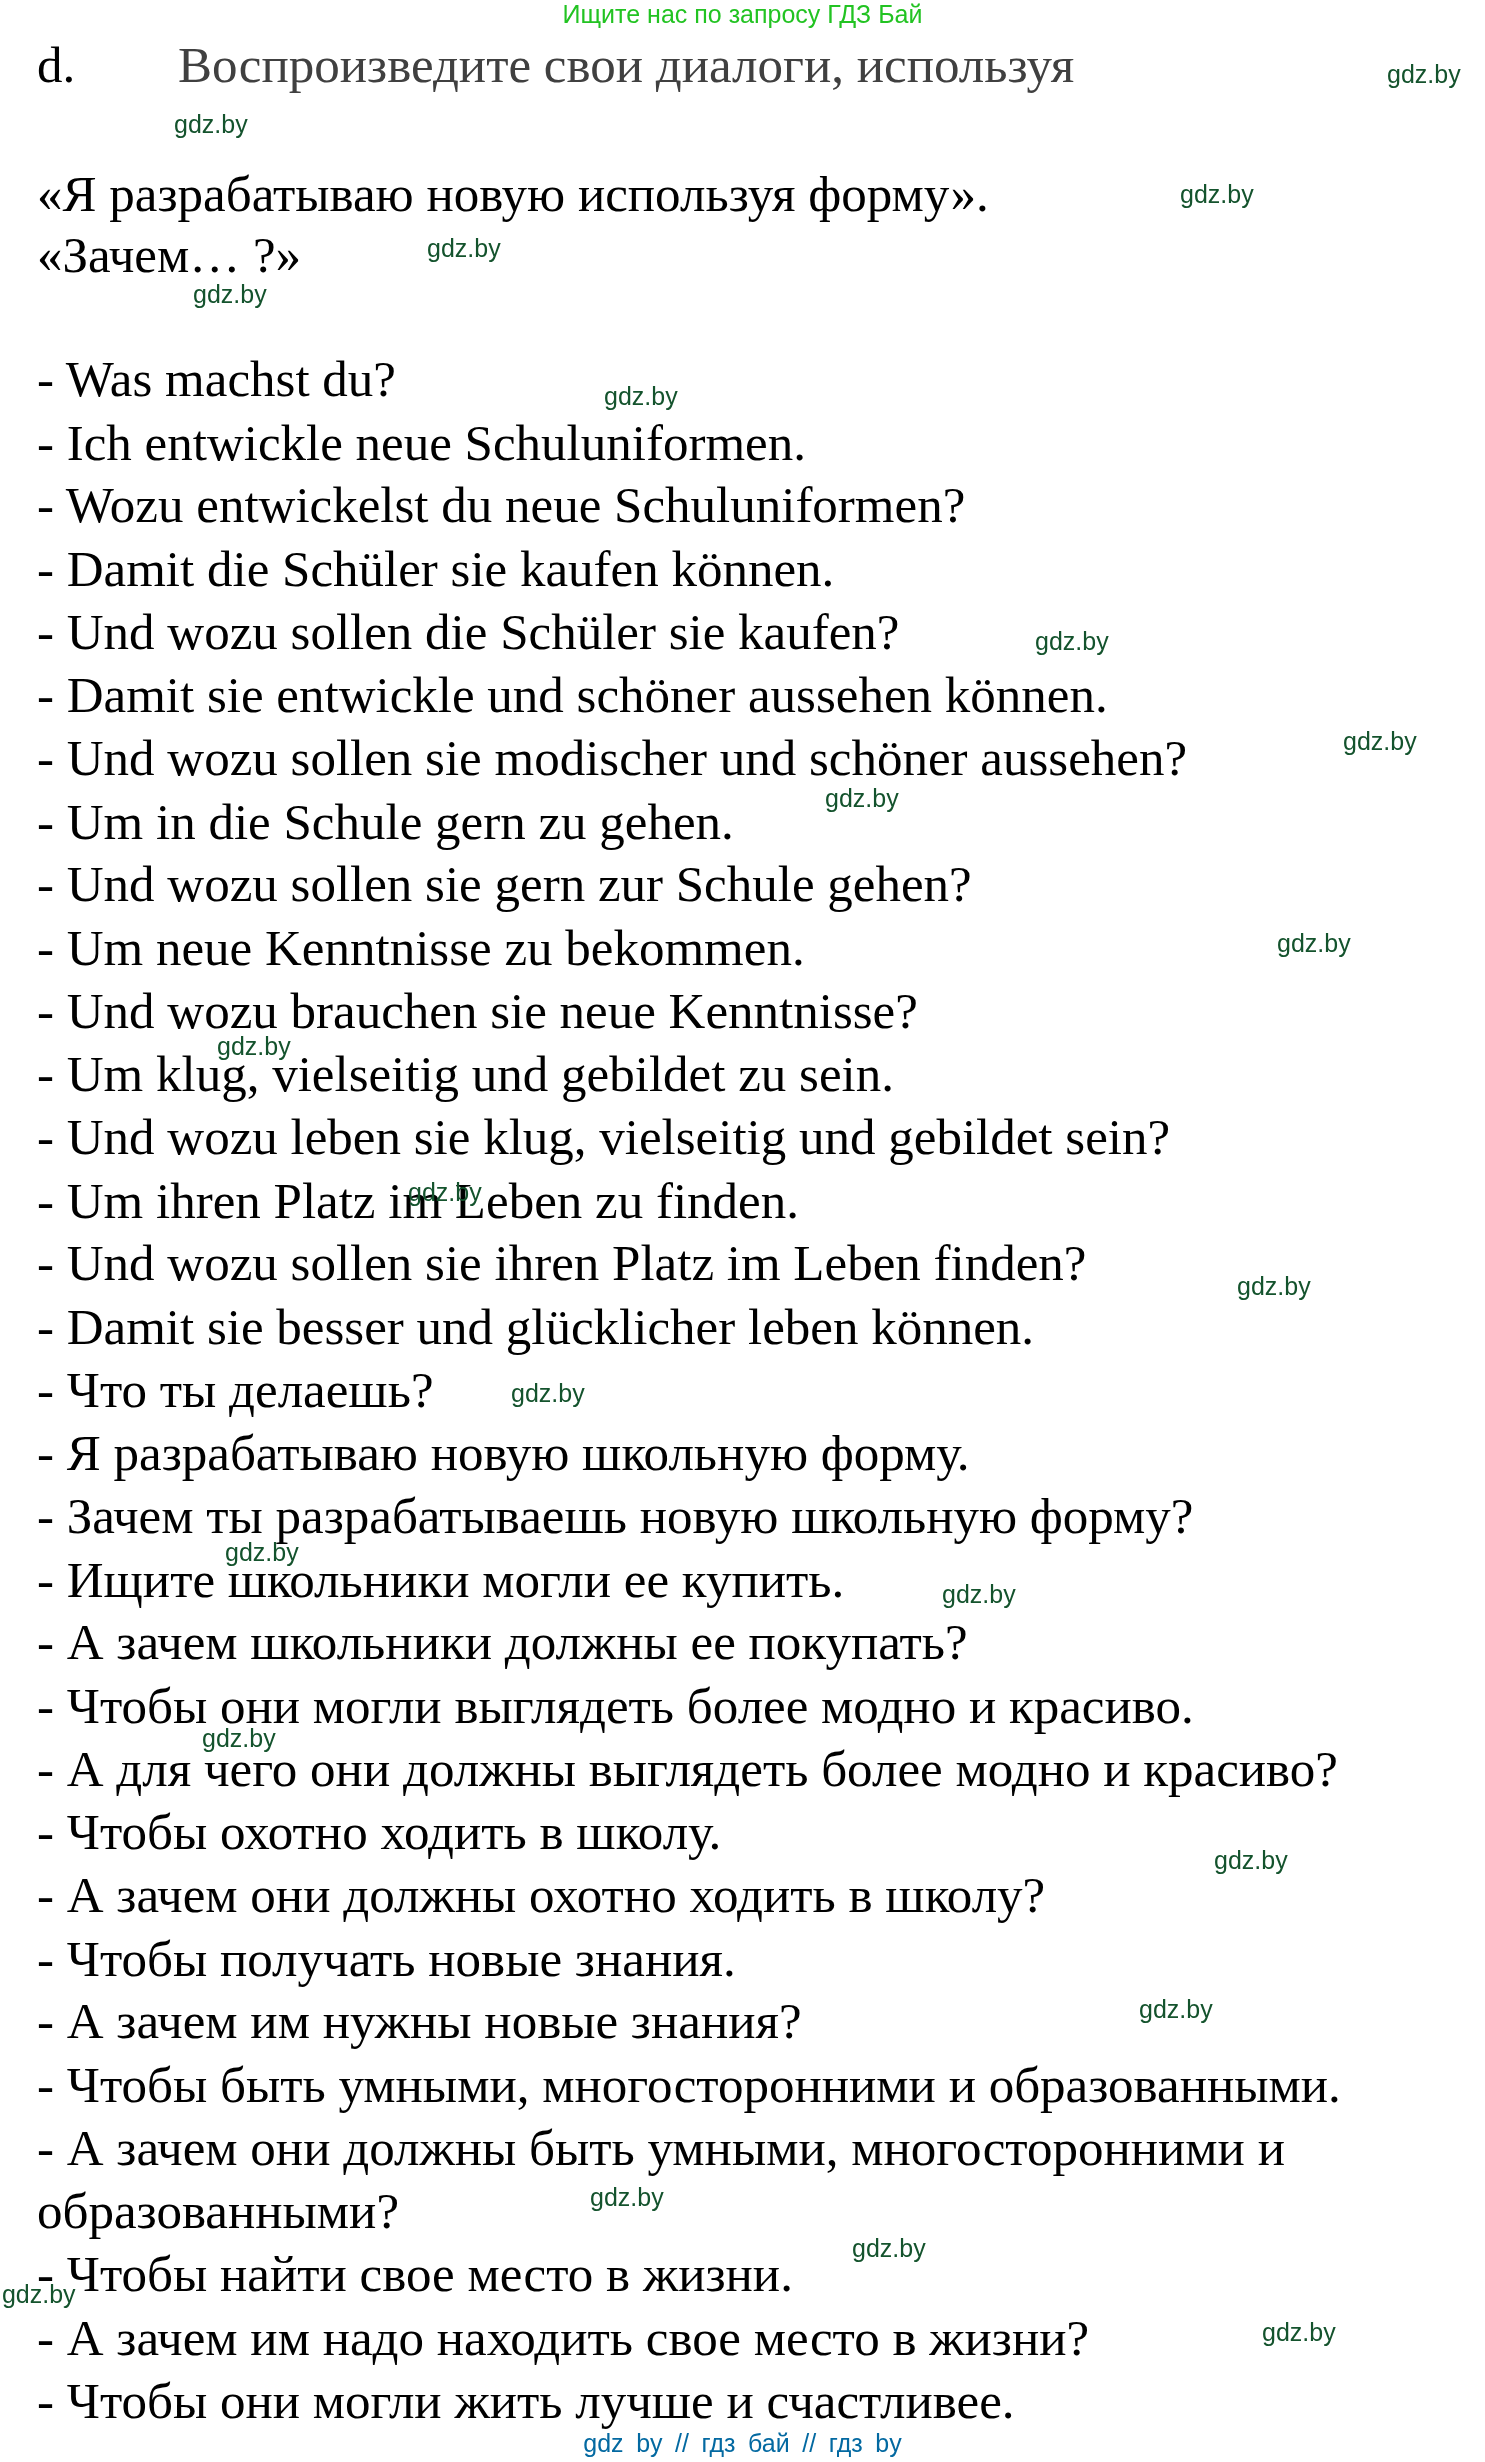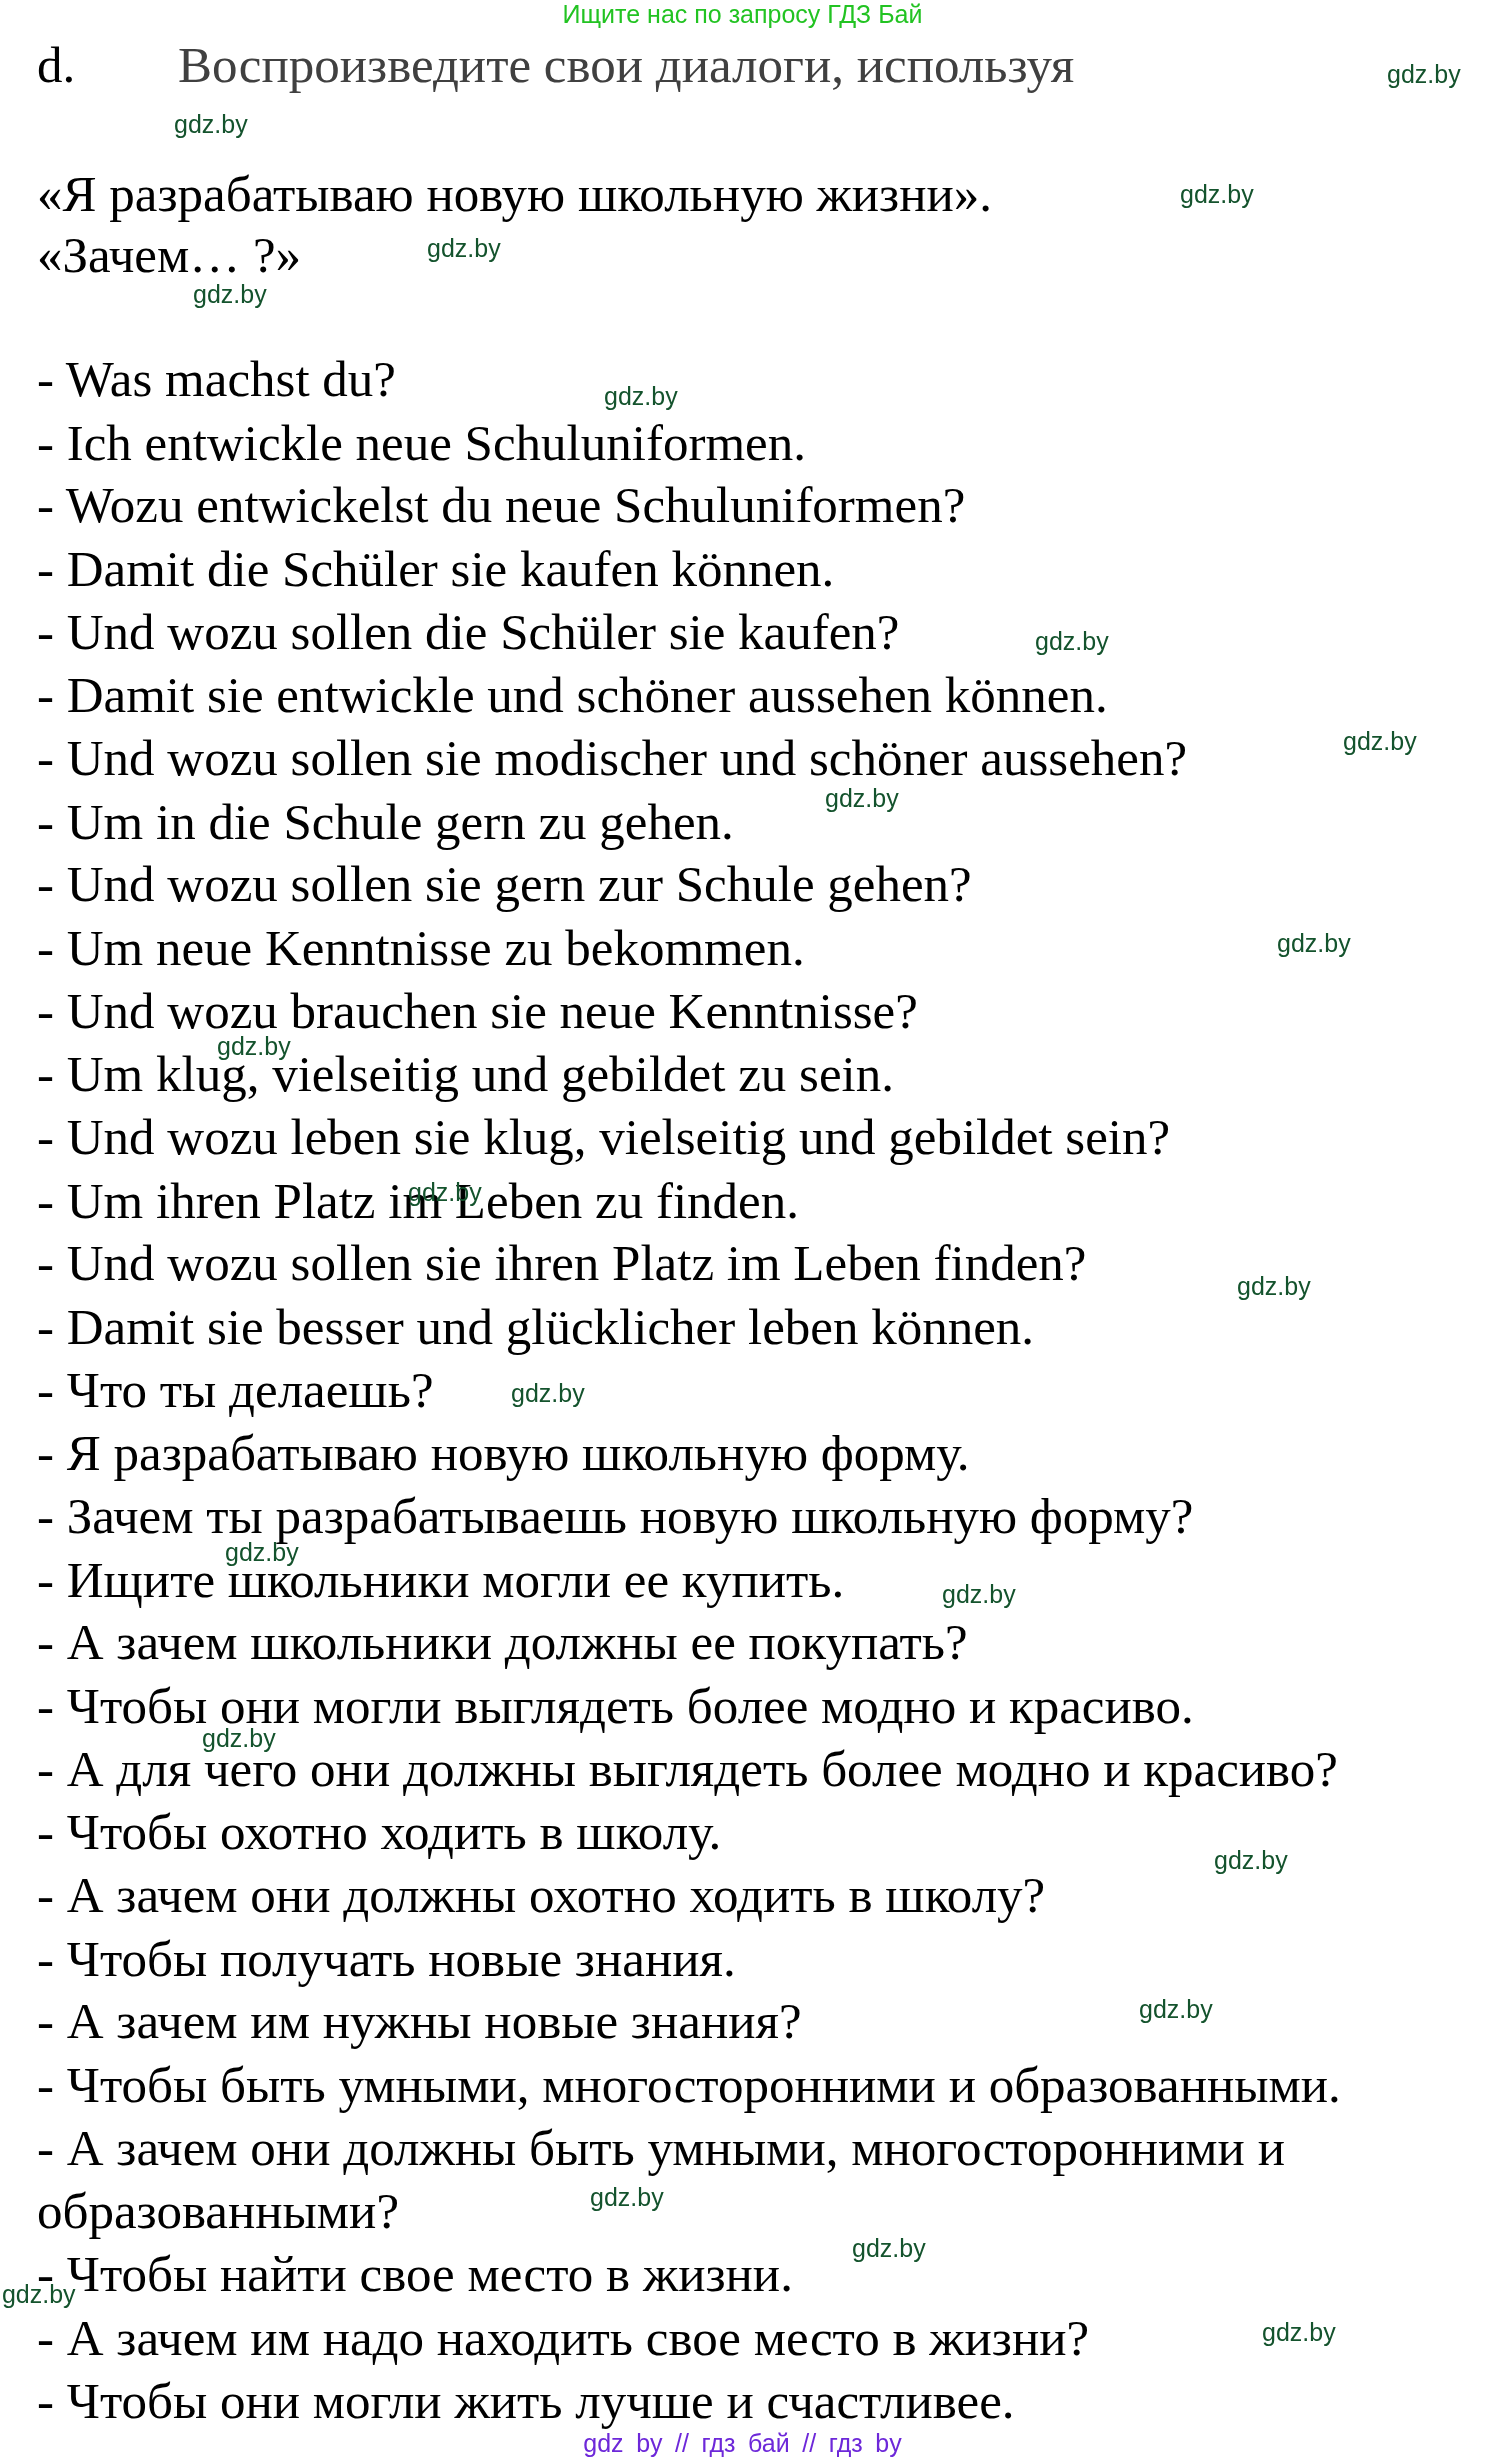--- a/index.html
+++ b/index.html
@@ -5,21 +5,21 @@
   html, body { margin: 0; padding: 0; background: #ffffff; }
   body { width: 1485px; height: 2462px; position: relative; overflow: hidden; }
   .header {
     position: absolute; top: 0; left: 0; width: 1485px; text-align: center;
     font-family: "Liberation Sans", sans-serif; font-size: 25px; line-height: 28px;
     color: #22c322;
   }
   .footer {
     position: absolute; top: 2427px; left: 0; width: 1485px; text-align: center;
     font-family: "Liberation Sans", sans-serif; font-size: 25px; line-height: 32px;
-    color: #6d28d9; word-spacing: 5.6px;
+    color: #0369a1; word-spacing: 5.6px;
   }
   .line {
     position: absolute; left: 37px;
     font-family: "Liberation Serif", serif; font-size: 51px; line-height: 56px;
     color: #000000; white-space: nowrap;
   }
   .heading-letter { position: absolute; left: 37px; top: 37px;
     font-family: "Liberation Serif", serif; font-size: 51px; line-height: 56px; color:#000; }
   .heading-text { position: absolute; left: 178px; top: 37px;
     font-family: "Liberation Serif", serif; font-size: 51px; line-height: 56px; color:#404040; white-space: nowrap; }
@@ -28,21 +28,21 @@
     line-height: 28px; color: #14532d; white-space: nowrap;
   }
 </style>
 </head>
 <body>
 
 <div class="header">Ищите нас по запросу ГДЗ Бай</div>
 
 <div class="heading-letter">d.</div>
 <div class="heading-text">Воспроизведите свои диалоги, используя</div>
-<div class="line" style="top:166px;">«Я разрабатываю новую школьную жизни».</div>
+<div class="line" style="top:166px;">«Я разрабатываю новую используя форму».</div>
 <div class="line" style="top:227px;">«Зачем… ?»</div>
 
 <div>
   <div class="line" style="top:351px;">- Was machst du?</div>
   <div class="line" style="top:415px;">- Ich entwickle neue Schuluniformen.</div>
   <div class="line" style="top:477px;">- Wozu entwickelst du neue Schuluniformen?</div>
   <div class="line" style="top:541px;">- Damit die Schüler sie kaufen können.</div>
   <div class="line" style="top:604px;">- Und wozu sollen die Schüler sie kaufen?</div>
   <div class="line" style="top:667px;">- Damit sie entwickle und schöner aussehen können.</div>
   <div class="line" style="top:730px;">- Und wozu sollen sie modischer und schöner aussehen?</div>

